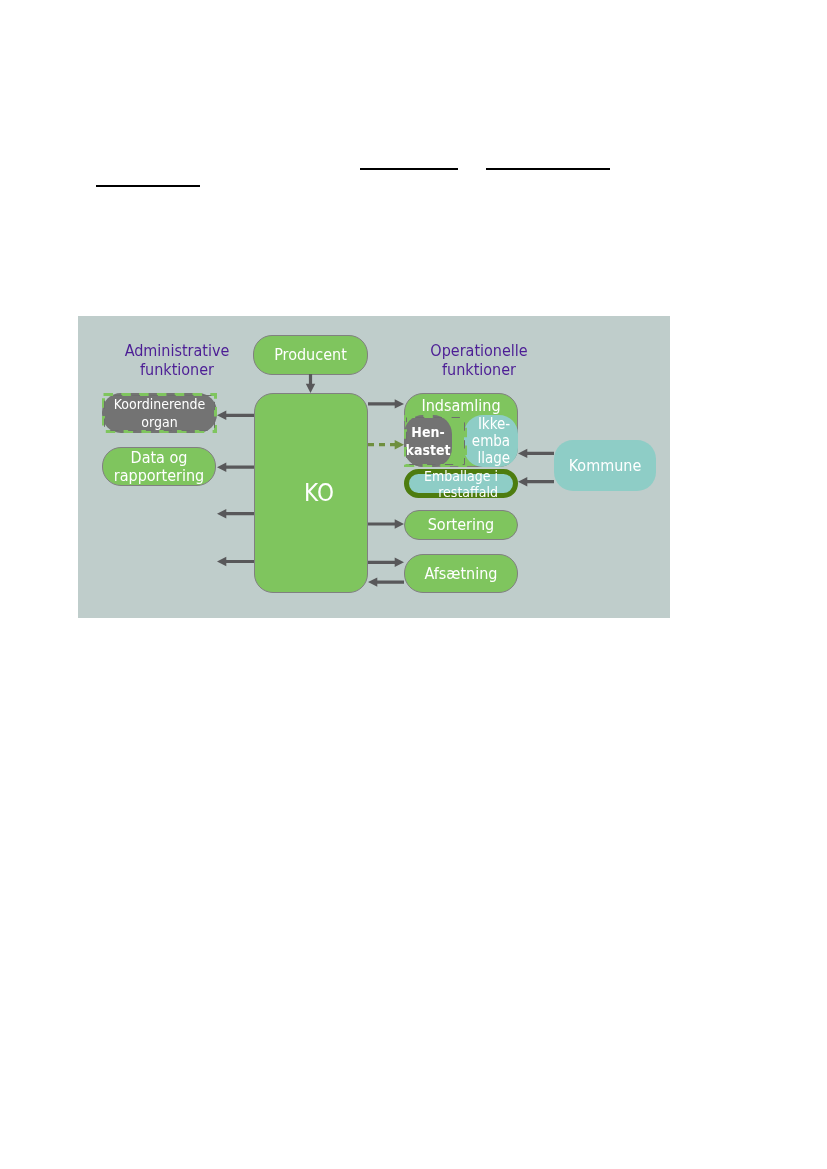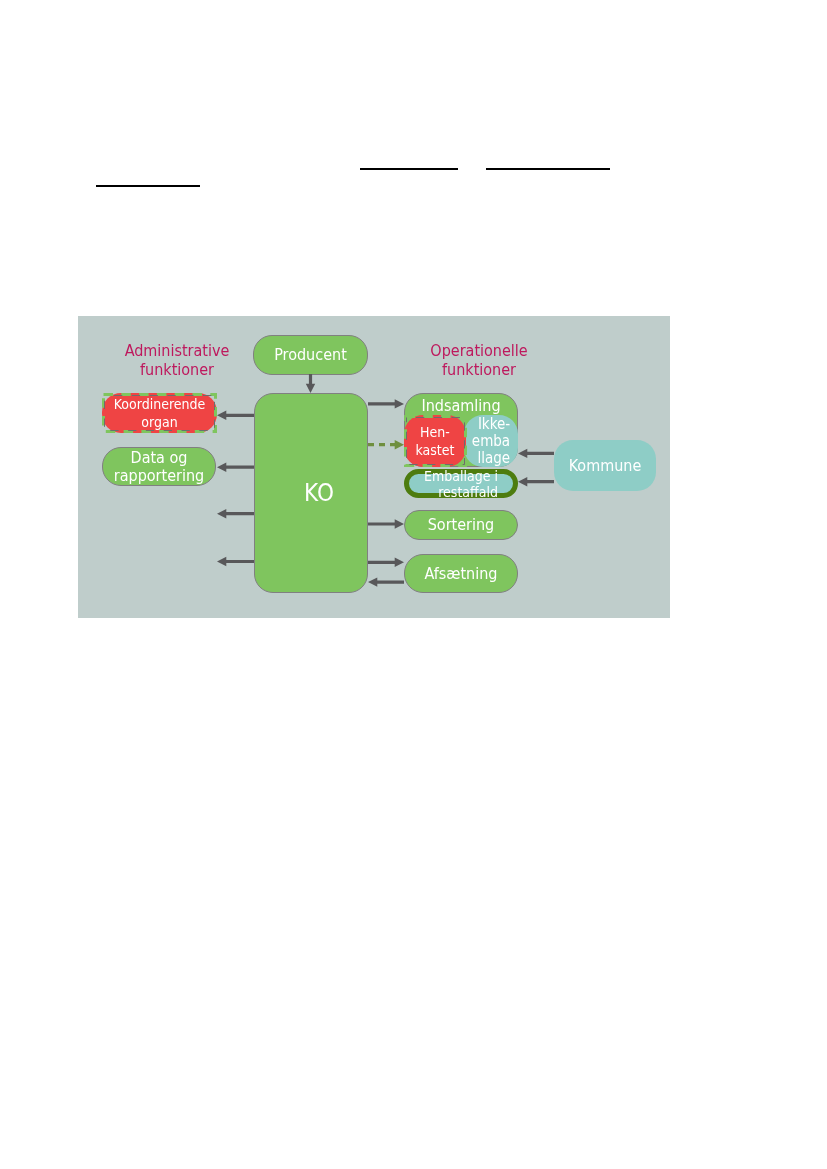--- a/index.html
+++ b/index.html
@@ -1,25 +1,25 @@
 <!DOCTYPE html>
 <html><head>
 <meta charset="utf-8">
 <title>Diagram</title>
 <style>
   html,body{margin:0;padding:0;background:#ffffff;width:827px;height:1169px;overflow:hidden;}
   body{font-family:"DejaVu Sans",sans-serif;font-stretch:condensed;}
   .page{position:relative;width:827px;height:1169px;background:#ffffff;}
   .rule{position:absolute;background:#000000;}
   .panel{position:absolute;background:#bfcdcb;}
-  .heading{position:absolute;color:#be185d;font-size:16px;line-height:19px;text-align:center;white-space:pre-line;}
+  .heading{position:absolute;color:#4c1d95;font-size:16px;line-height:19px;text-align:center;white-space:pre-line;}
   .box{position:absolute;box-sizing:border-box;display:flex;align-items:center;justify-content:center;text-align:center;color:#ffffff;font-size:16px;line-height:18px;white-space:pre-line;border-radius:19px;}
   .green{background:#7fc55e;border:1px solid #808080;}
   .teal{background:#8ecdc6;text-align:right;}
-  .lgreen{background:#ef4444;}
+  .lgreen{background:#737373;}
   svg.ov{position:absolute;left:0;top:0;overflow:visible;pointer-events:none;}
 </style>
 </head>
 <body>
 
 <div class="page">
 
   <div class="rule" style="left:96px;top:185px;width:104px;height:2px;"></div>
   <div class="rule" style="left:360px;top:168px;width:98px;height:2px;"></div>
   <div class="rule" style="left:486px;top:168px;width:124px;height:2px;"></div>
@@ -38,21 +38,21 @@
 organ</div>
     <div class="box green" style="left:24px;top:131px;width:114px;height:39px;">Data og
 rapportering</div>
 
     <div class="box green" style="left:326px;top:77px;width:114px;height:74px;align-items:flex-start;padding-top:3px;">
       <span>Indsamling</span>
     </div>
     <div class="box teal" style="left:386px;top:99px;width:54px;height:52px;font-size:15px;line-height:17px;">Ikke-
 emba
 llage</div>
-    <div class="box lgreen" style="left:326px;top:99px;width:62px;height:52px;font-size:14px;line-height:18px;">Hen-
+    <div class="box lgreen" style="left:326px;top:99px;width:48px;height:52px;font-size:14px;line-height:18px;font-weight:bold;">Hen-
 kastet</div>
     <div class="box teal" style="left:326px;top:153px;width:114px;height:29px;border:5px solid #4d7c0f;font-size:14px;line-height:16px;">Emballage i
 restaffald</div>
 
     <div class="box green" style="left:326px;top:194px;width:114px;height:30px;">Sortering</div>
     <div class="box green" style="left:326px;top:238px;width:114px;height:39px;">Afsætning</div>
 
     <div class="box teal" style="left:476px;top:124px;width:102px;height:51px;">Kommune</div>
   </div>
 

